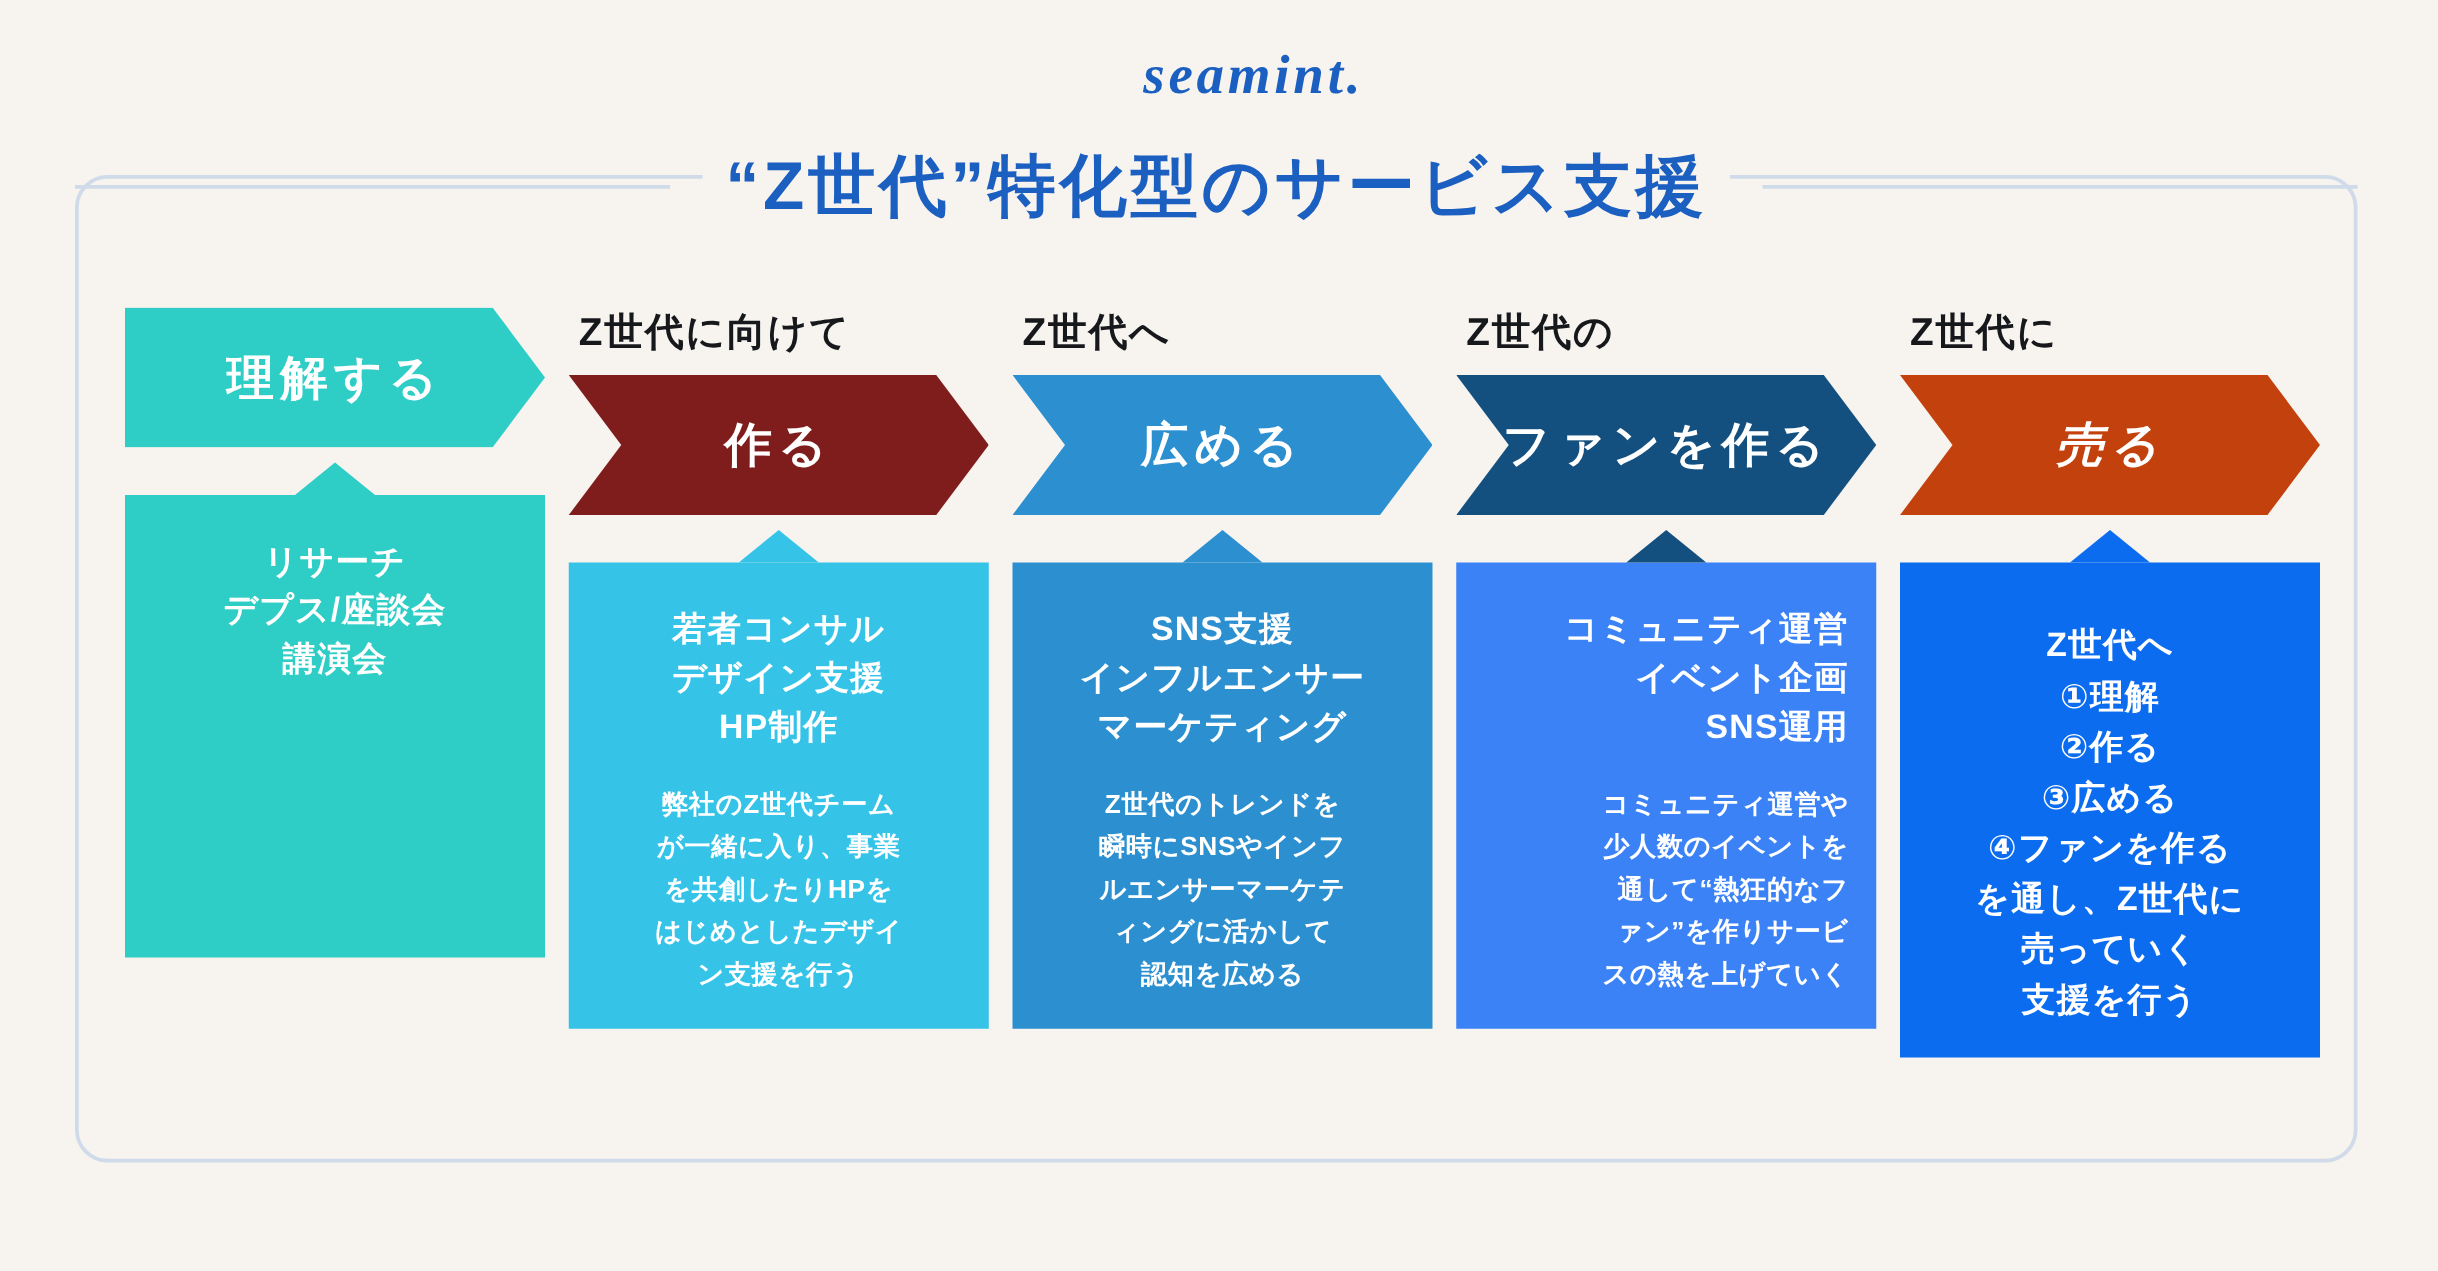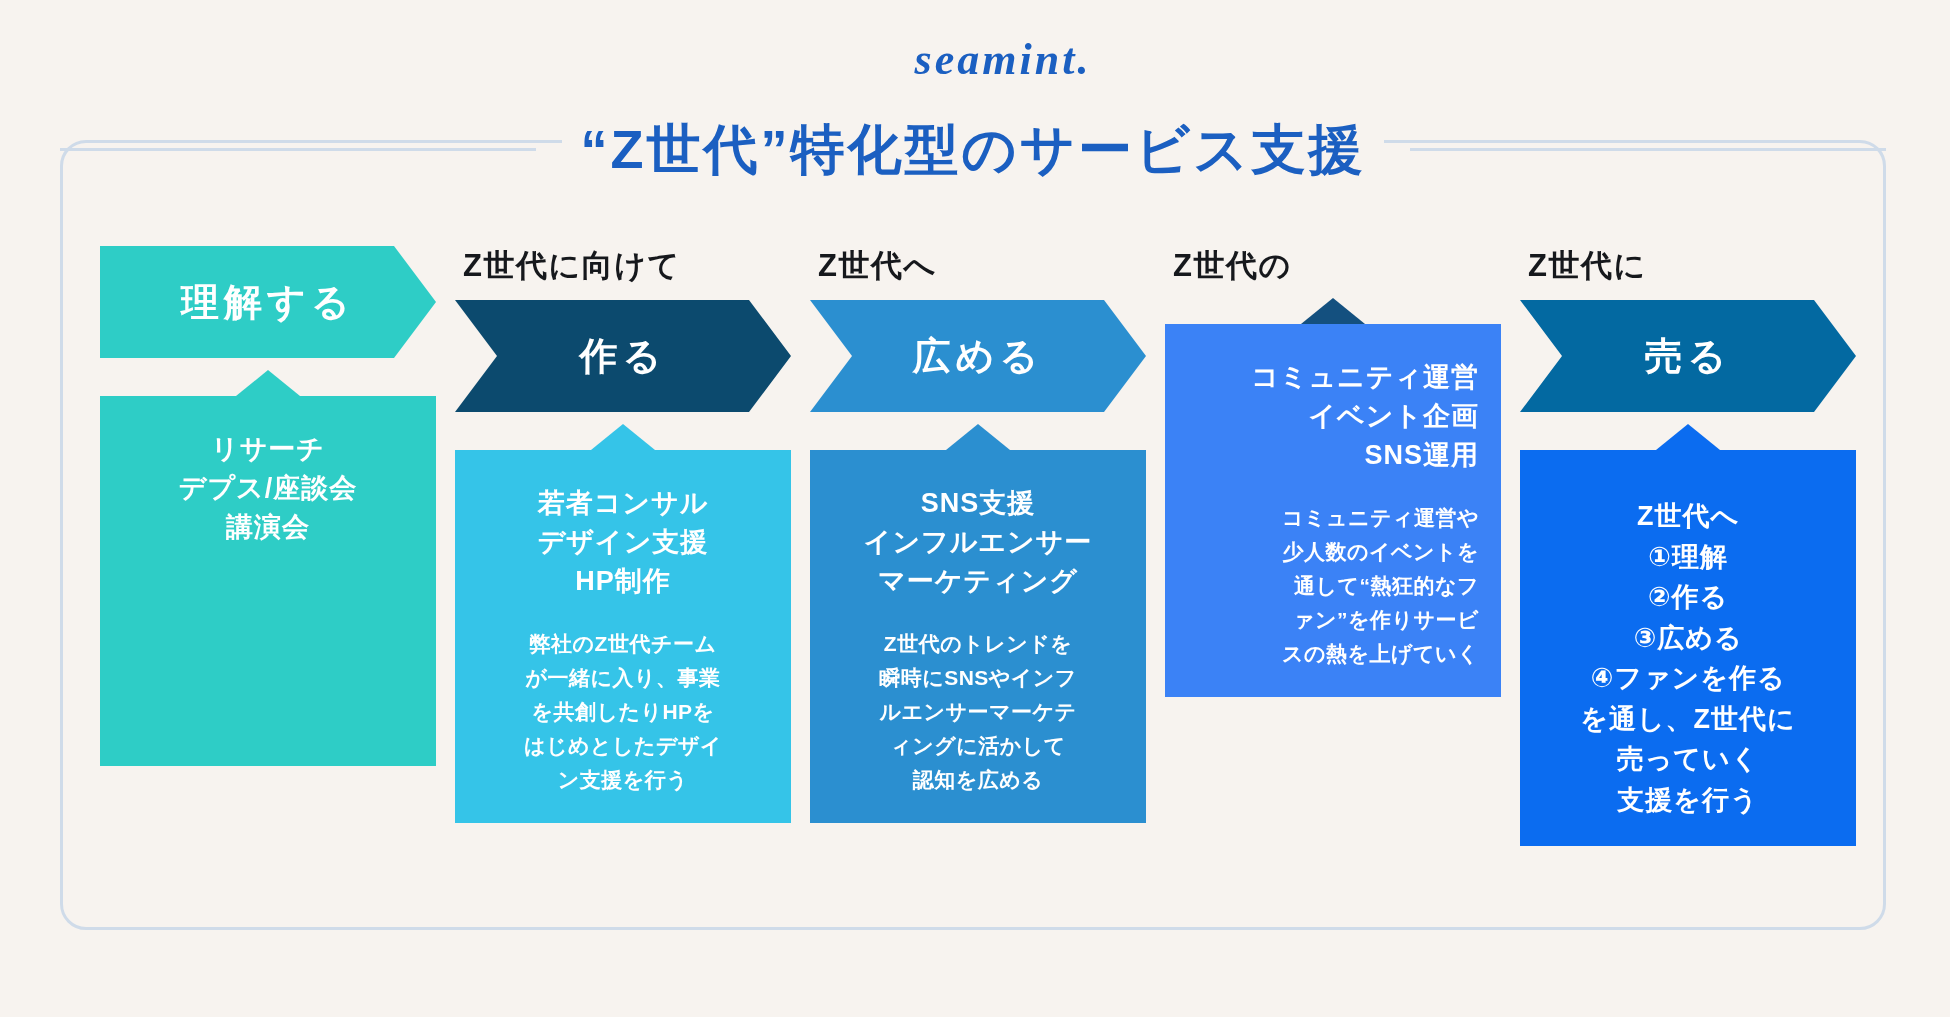--- a/index.html
+++ b/index.html
@@ -107,21 +107,21 @@
     <div class="card" style="background: rgb(46, 205, 198);">
       <div class="notch" style="border-bottom: 26px solid rgb(46, 205, 198);"></div>
       <div class="card-head">リサーチ
 デプス/座談会
 講演会</div>
     </div>
   </div>
 
   <div class="col">
     <div class="col-label">Z世代に向けて</div>
-    <div class="chev" style="background: #0c4a6e;">作る</div>
+    <div class="chev" style="background: #7f1d1d;">作る</div>
     <div class="card" style="background: rgb(53, 196, 232);">
       <div class="notch" style="border-bottom: 26px solid rgb(53, 196, 232);"></div>
       <div class="card-head">若者コンサル
 デザイン支援
 HP制作</div>
       <div class="card-body">弊社のZ世代チーム
 が一緒に入り、事業
 を共創したりHPを
 はじめとしたデザイ
 ン支援を行う</div>
@@ -139,36 +139,37 @@
       <div class="card-body">Z世代のトレンドを
 瞬時にSNSやインフ
 ルエンサーマーケテ
 ィングに活かして
 認知を広める</div>
     </div>
   </div>
 
   <div class="col">
     <div class="col-label">Z世代の</div>
+    <div class="chev" style="background: rgb(20, 80, 127);">ファンを作る</div>
     <div class="card" style="background: #3b82f6; text-align: right;">
       <div class="notch" style="border-bottom: 26px solid rgb(20, 80, 127);"></div>
       <div class="card-head">コミュニティ運営
 イベント企画
 SNS運用</div>
       <div class="card-body">コミュニティ運営や
 少人数のイベントを
 通して“熱狂的なフ
 ァン”を作りサービ
 スの熱を上げていく</div>
     </div>
   </div>
 
   <div class="col">
     <div class="col-label">Z世代に</div>
-    <div class="chev" style="background: #0369a1;">売る</div>
+    <div class="chev" style="background: #c2410c; font-style: italic;">売る</div>
     <div class="card" style="background: rgb(11, 108, 240);">
       <div class="notch" style="border-bottom: 26px solid rgb(11, 108, 240);"></div>
       <div class="card-head" style="padding-top: 12px; line-height: 1.5;">Z世代へ
 ①理解
 ②作る
 ③広める
 ④ファンを作る
 を通し、Z世代に
 売っていく
 支援を行う</div>

